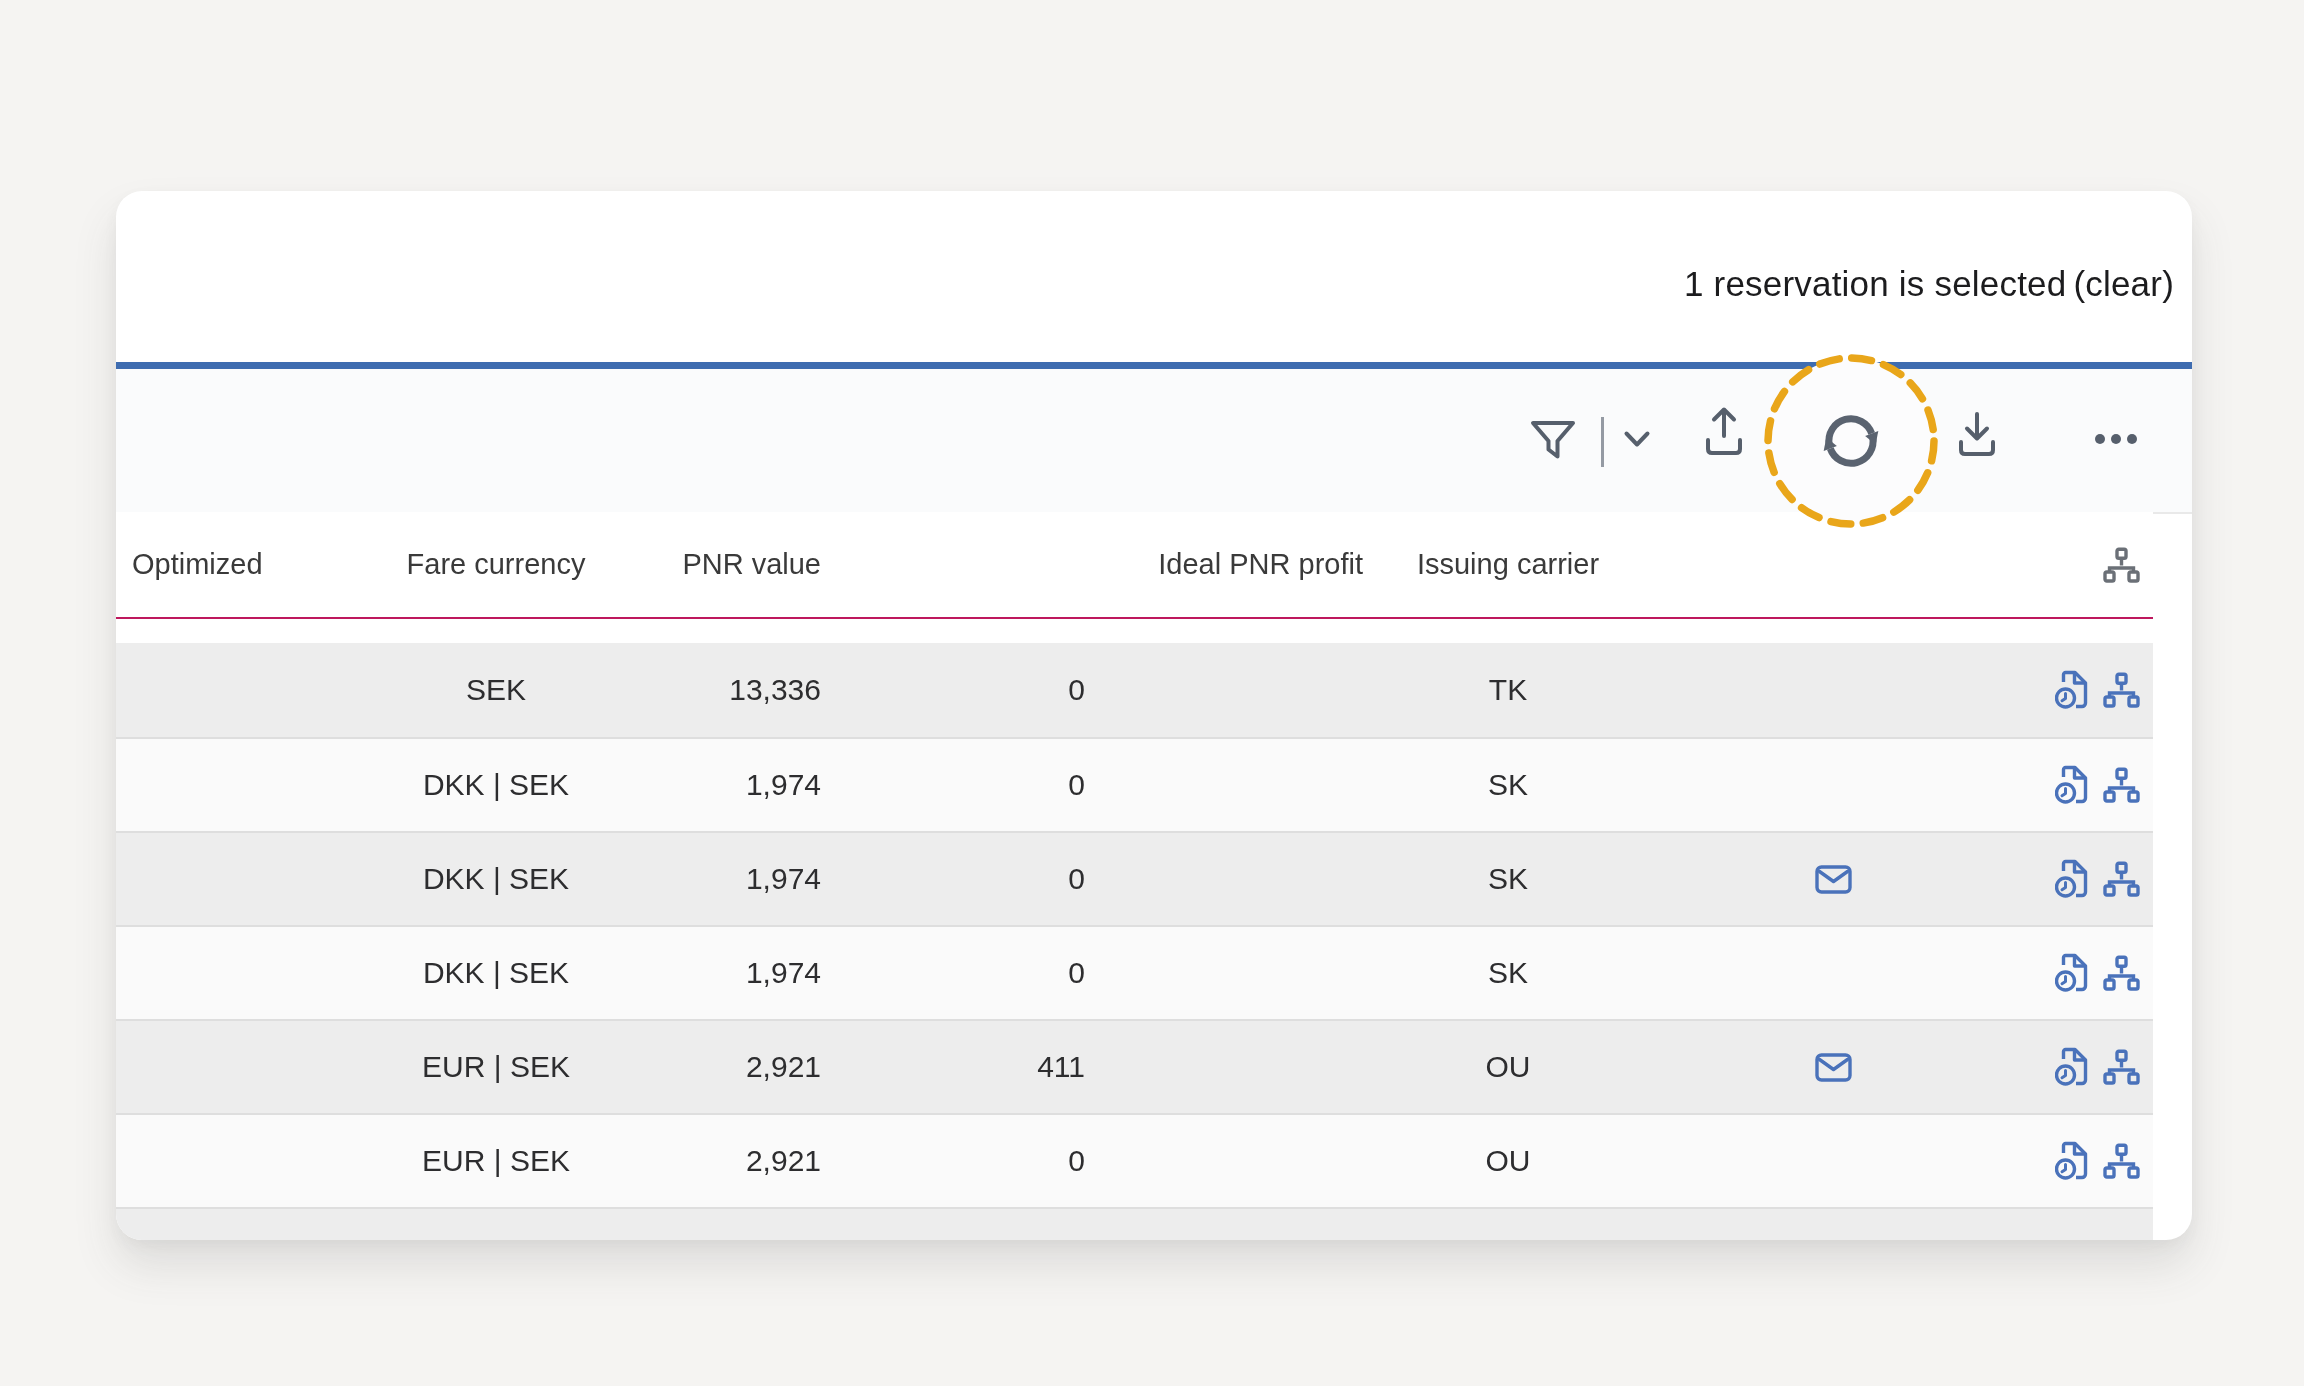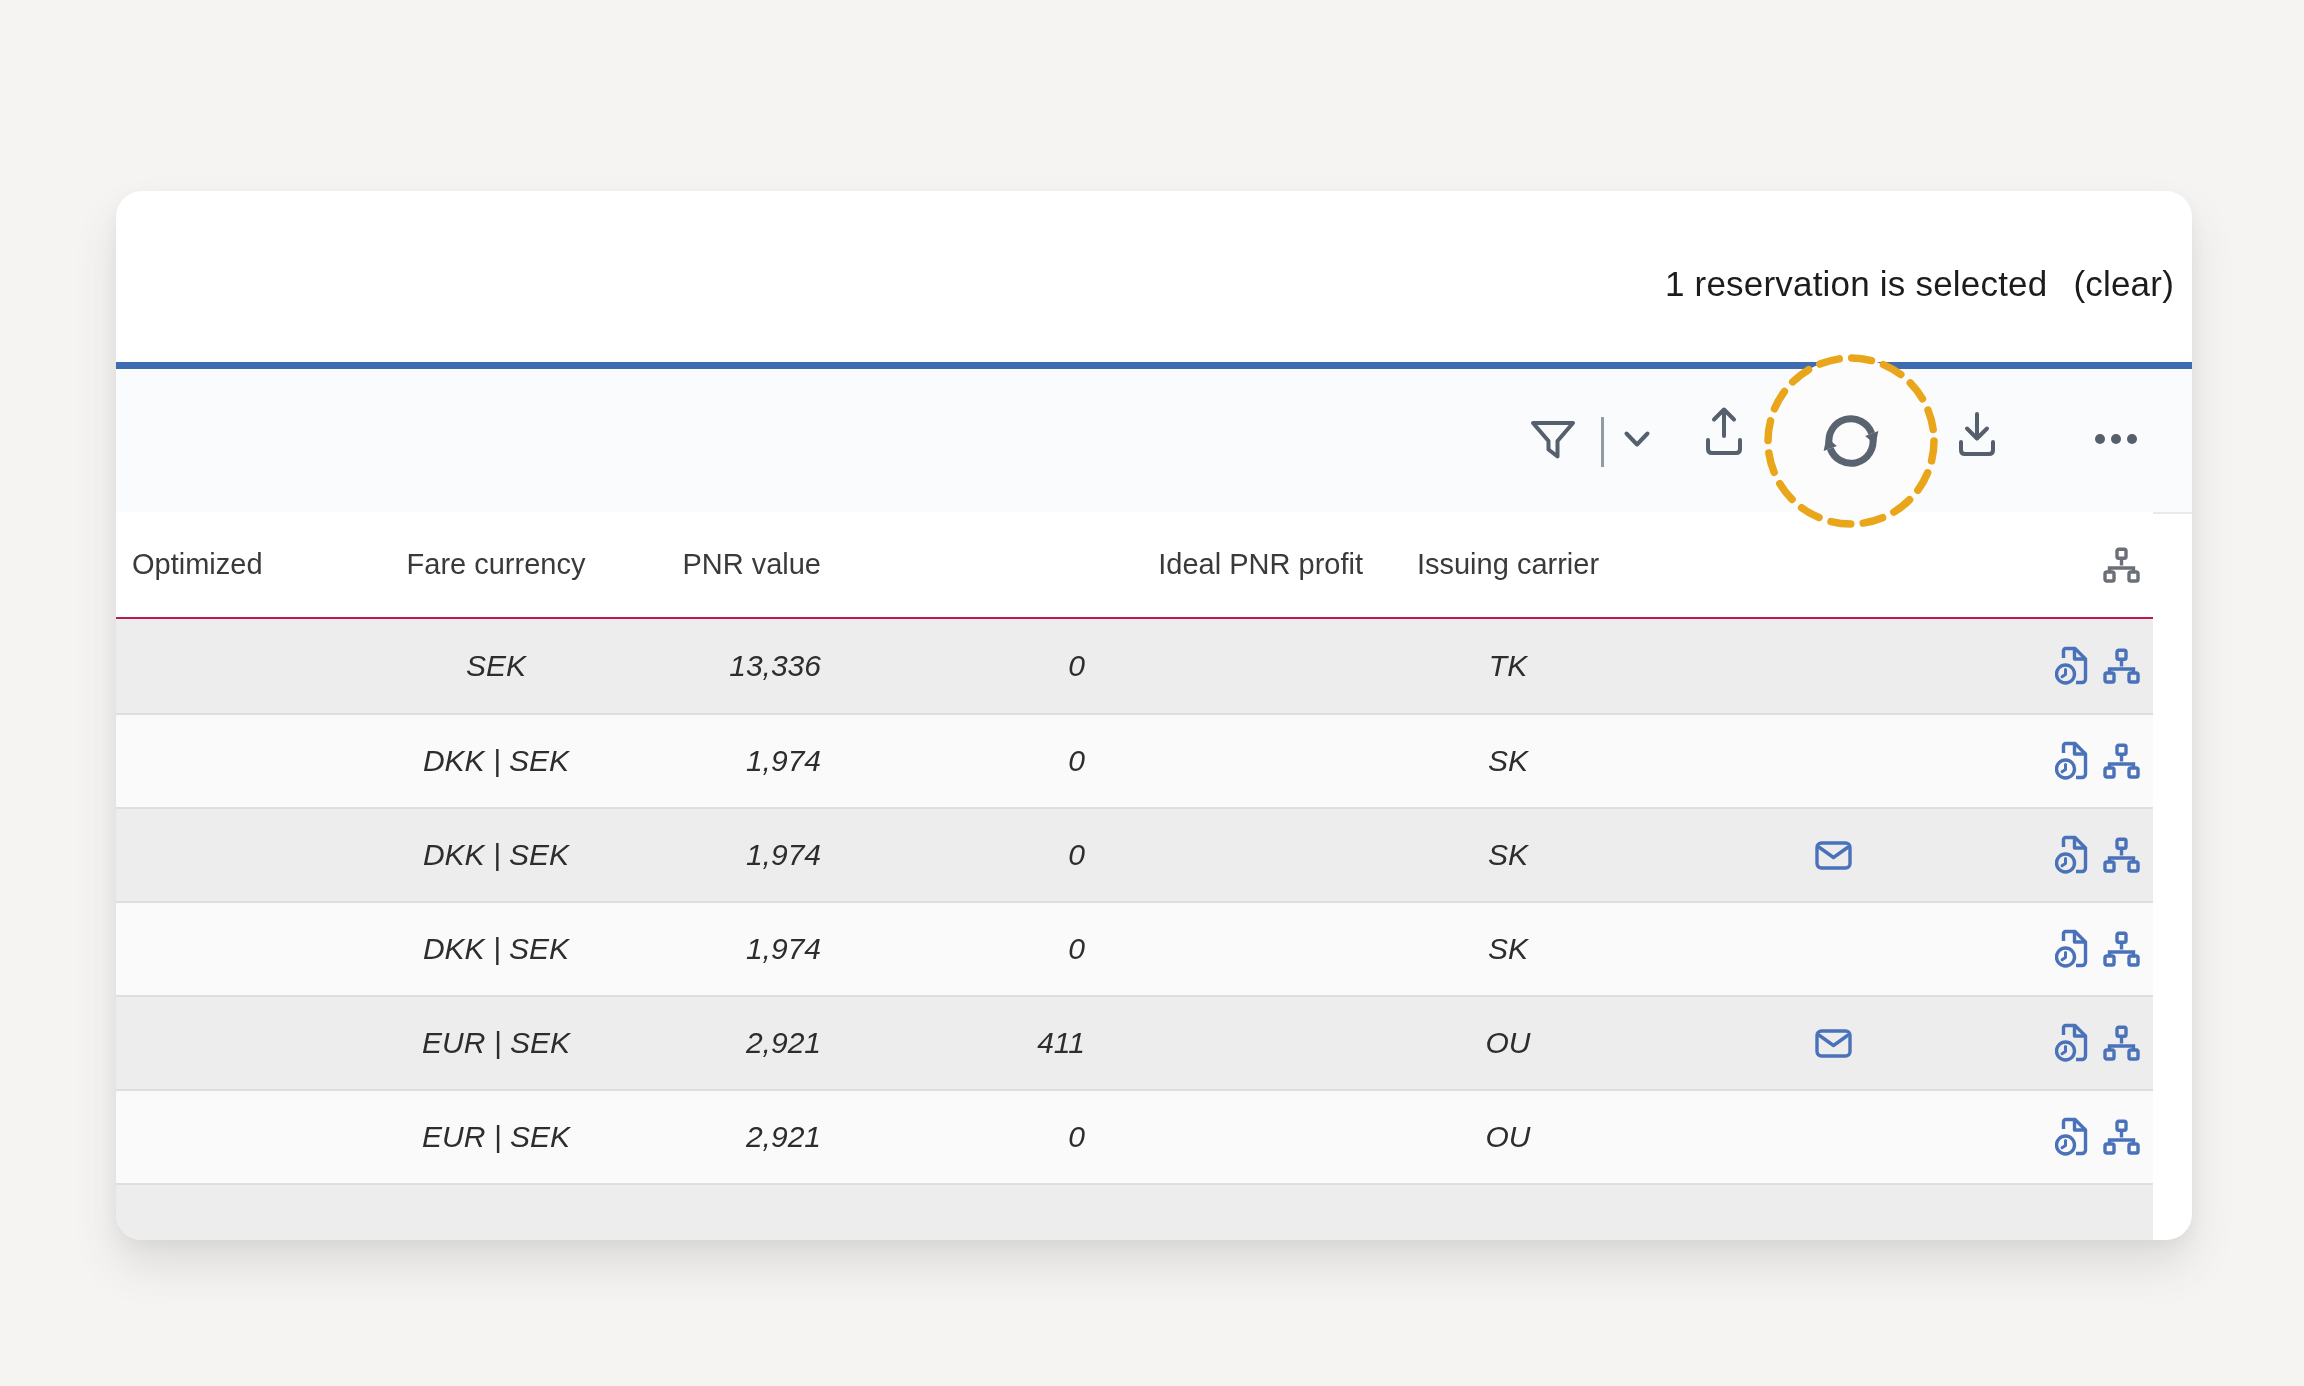--- a/index.html
+++ b/index.html
@@ -17,21 +17,21 @@
     box-shadow:0 26px 44px rgba(70,70,70,.13), 0 6px 14px rgba(70,70,70,.05);
     overflow:hidden;
   }
   
   .banner {
     position:absolute; top:0; left:0; right:0; height:171px;
     display:flex; align-items:center; justify-content:flex-end;
     padding:14px 18px 0 0; box-sizing:border-box;
     font-size:35px; color:#1c1c1e; letter-spacing:.2px;
   }
-  .banner .clear-link { margin-left:26px; cursor:pointer; }
+  .banner .clear-link { margin-left:7px; cursor:pointer; }
   
   .accent-line { position:absolute; top:171px; left:0; right:0; height:7px; background:#3e6cb0; z-index:1; }
   
   .toolbar {
     position:absolute; top:178px; left:0; right:0; height:143px;
     background:#fafbfc; border-bottom:2px solid #e9e9e9; box-sizing:content-box;
   }
   .toolbar .tb { position:absolute; cursor:pointer; }
   .tb-filter   { left:1414px; top:51px; }
   .tb-divider  { left:1485px; top:48px; width:3px; height:50px; background:#949aa3; }
@@ -51,21 +51,21 @@
   .c-optimized { left:16px;  width:210px; justify-content:flex-start; }
   .c-fare      { left:230px; width:300px; justify-content:center; }
   .c-pnr       { left:530px; width:175px; justify-content:flex-end; }
   .c-profit    { left:705px; width:264px; justify-content:flex-end; }
   .c-ideal     { left:969px; width:278px; justify-content:flex-end; }
   .c-carrier   { left:1247px;width:290px; justify-content:center; }
   .c-envelope  { left:1537px;width:360px; justify-content:center; }
   .c-actions   { left:1897px;width:140px; justify-content:flex-end; padding-right:13px; box-sizing:border-box; gap:15px; }
   .sort-chevron { margin-left:12px; display:inline-flex; }
   
-  .tbody { position:absolute; top:428px; left:0; width:2037px;font-style:italic; }
+  .tbody { position:absolute; top:452px; left:0; width:2037px; }
   .row { position:relative; height:94px; box-sizing:border-box; font-size:30px; color:#2d2d2f; cursor:pointer; }
   .row + .row { border-top:2px solid #dedede;padding-left:39px; }
   .row.stripe-gray  { background:#ededed; }
   .row.stripe-white { background:#fafafa; }
   .row-partial { position:relative; height:57px; background:#ededed; border-top:2px solid #dedede; box-sizing:border-box; }
   .icon-btn { display:inline-flex; cursor:pointer; }
   svg { display:block; }
 </style>
 </head>
 <body>

